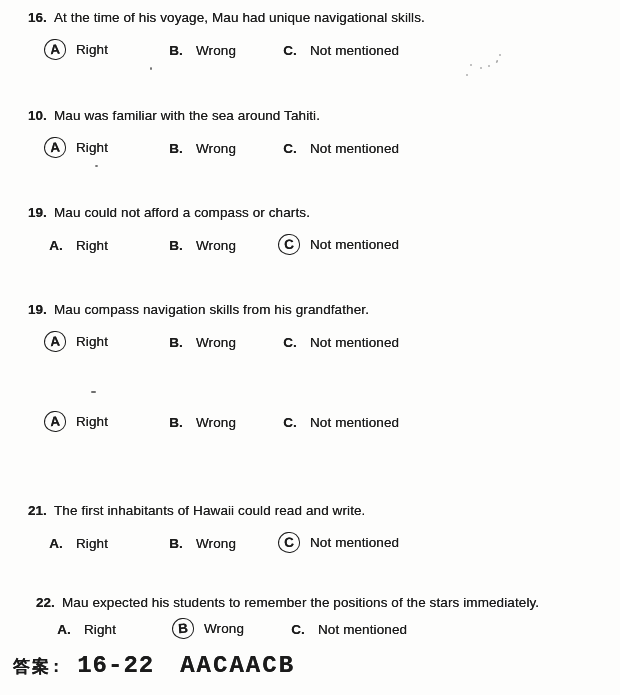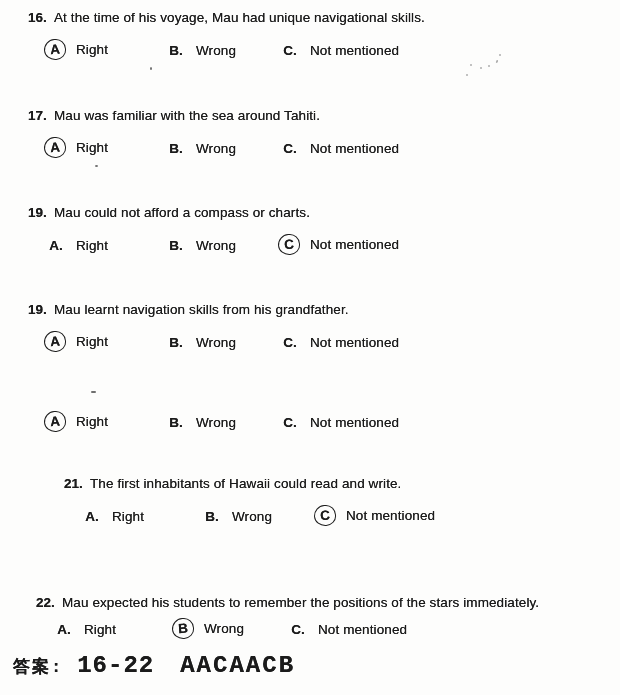--- a/index.html
+++ b/index.html
@@ -21,21 +21,21 @@
     position: absolute;
     left: 0;
     right: 0;
     text-shadow: 0 0 0.6px rgba(25,25,25,0.85);
   }
   .q0 { top: 9px; }
   .q1 { top: 107px; }
   .q2 { top: 204px; }
   .q3 { top: 301px; }
   .q4 { top: 398px; }
-  .q5 { top: 475px; margin-left: 36px; }
+  .q5 { top: 502px; }
   .q6 { top: 594px; padding-left: 8px; }
   .qline {
     padding-left: 28px;
     font-size: 13.5px;
     line-height: 17px;
   }
   .qnum {
     font-weight: 700;
     display: inline-block;
     width: 26px;
@@ -121,21 +121,21 @@
         </div>
       <div class="opt optC">
           <span class="letter">C.</span>
           <span class="olabel">Not mentioned</span>
         </div>
     </div>
   </section>
 
   <section class="question q1">
     <div class="qline">
-      <span class="qnum">17.</span><span class="qtext">Mau was familiar with the sea around Tahiti.</span>
+      <span class="qnum">10.</span><span class="qtext">Mau was familiar with the sea around Tahiti.</span>
     </div>
     <div class="opts">
       <div class="opt optA">
           <span class="letter circled">A</span>
           <span class="olabel">Right</span>
         </div>
       <div class="opt optB">
           <span class="letter">B.</span>
           <span class="olabel">Wrong</span>
         </div>
@@ -161,21 +161,21 @@
         </div>
       <div class="opt optC">
           <span class="letter circled">C</span>
           <span class="olabel">Not mentioned</span>
         </div>
     </div>
   </section>
 
   <section class="question q3">
     <div class="qline">
-      <span class="qnum">19.</span><span class="qtext">Mau learnt navigation skills from his grandfather.</span>
+      <span class="qnum">19.</span><span class="qtext">Mau compass navigation skills from his grandfather.</span>
     </div>
     <div class="opts">
       <div class="opt optA">
           <span class="letter circled">A</span>
           <span class="olabel">Right</span>
         </div>
       <div class="opt optB">
           <span class="letter">B.</span>
           <span class="olabel">Wrong</span>
         </div>

